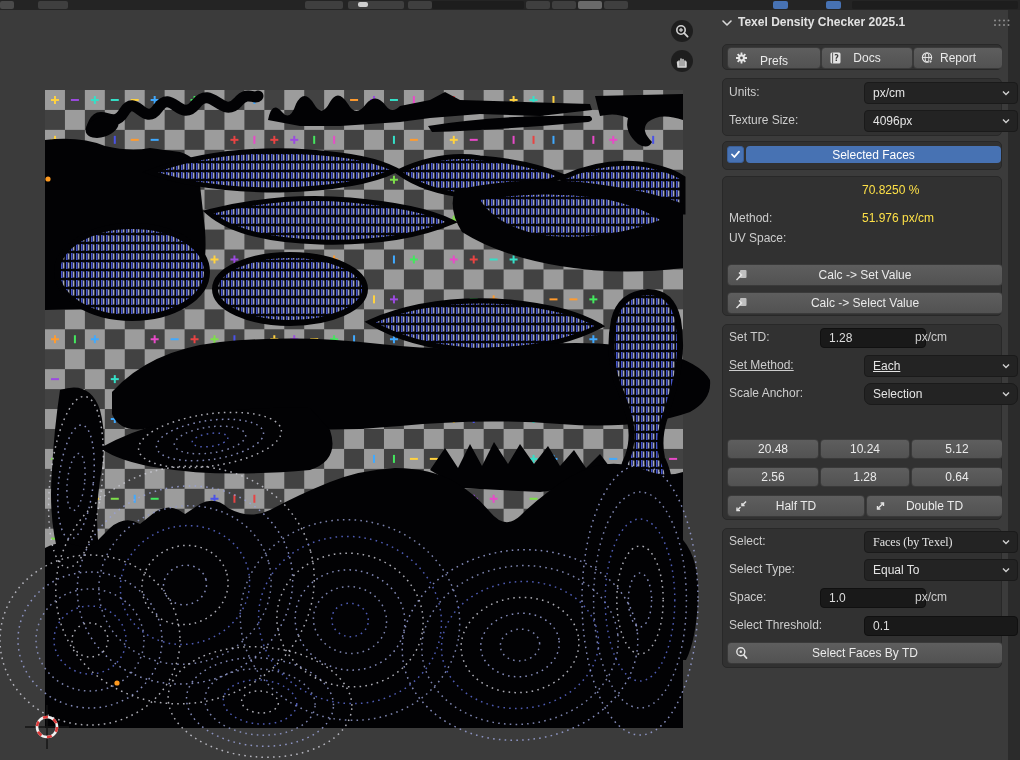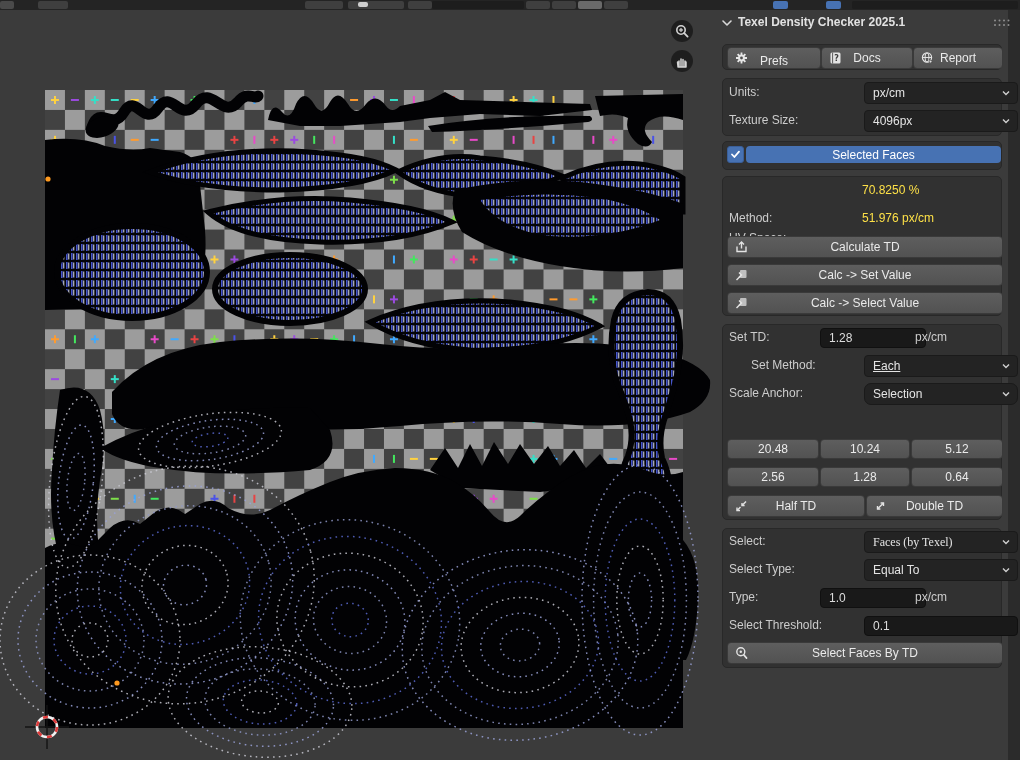--- a/index.html
+++ b/index.html
@@ -750,30 +750,20 @@
   </div>
   <div class="chkbar" style="left:746px;top:146px;width:255px;height:17px;">
     <span>Selected Faces</span>
   </div>
 
   <div class="box" style="top:176px;height:140px;"></div>
   <div class="lbl" style="left:729px;top:180px;margin-top:48px;">UV Space:</div>
   <div class="val" style="left:862px;top:180px;">70.8250 %</div>
   <div class="lbl" style="left:729px;top:208px;">Method:</div>
   <div class="val" style="left:862px;top:208px;">51.976 px/cm</div>
-  <div class="btn" style="left:727px;top:236px;width:274px;height:20px;">
-    <span class="bicon">
-      <svg width="13" height="13" viewBox="0 0 13 13">
-          <path d="M2,6 L2,11 L11,11 L11,6" fill="none" stroke="#e3e3e3" stroke-width="1.4"></path>
-          <line x1="6.5" y1="1.5" x2="6.5" y2="8" stroke="#e3e3e3" stroke-width="1.4"></line>
-          <polyline points="4,4 6.5,1.5 9,4" fill="none" stroke="#e3e3e3" stroke-width="1.4"></polyline>
-        </svg>
-    </span>
-    <span>Calculate TD</span>
-  </div>
   <div class="btn" style="left:727px;top:264px;width:274px;height:20px;">
     <span class="bicon">
       <svg width="13" height="13" viewBox="0 0 13 13">
           <rect x="5" y="1.5" width="6.5" height="8" rx="1" fill="#bfbfbf"></rect>
           <line x1="1.5" y1="11.5" x2="6.5" y2="6.5" stroke="#e3e3e3" stroke-width="1.5"></line>
           <polyline points="6.5,10 6.5,6.5 3,6.5" fill="none" stroke="#e3e3e3" stroke-width="1.5" transform="rotate(45 6.5 6.5)"></polyline>
         </svg>
     </span>
     <span>Calc -&gt; Set Value</span>
   </div>
@@ -785,21 +775,21 @@
           <polyline points="6.5,10 6.5,6.5 3,6.5" fill="none" stroke="#e3e3e3" stroke-width="1.5" transform="rotate(45 6.5 6.5)"></polyline>
         </svg>
     </span>
     <span>Calc -&gt; Select Value</span>
   </div>
 
   <div class="box" style="top:324px;height:196px;"></div>
   <div class="lbl" style="left:729px;top:327px;">Set TD:</div>
   <input class="field" style="left: 820px; top: 328px; width: 88px; height: 18px;" value="1.28">
   <div class="lbl" style="left:915px;top:327px;">px/cm</div>
-  <div class="lbl" style="left:751px;top:355px;">Set Method:</div>
+  <div class="lbl" style="left:729px;top:355px;text-decoration:underline;">Set Method:</div>
   <div class="dd" style="left:864px;top:355px;width:136px;height:20px;text-decoration:underline;">
     <span>Each</span>
     <svg class="chev" width="10" height="10" viewBox="0 0 10 10">
         <polyline points="2,3.5 5,6.5 8,3.5" fill="none" stroke="#cfcfcf" stroke-width="1.4"></polyline>
       </svg>
   </div>
   <div class="lbl" style="left:729px;top:383px;">Scale Anchor:</div>
   <div class="dd" style="left:864px;top:383px;width:136px;height:20px;border-radius:7px;">
     <span>Selection</span>
     <svg class="chev" width="10" height="10" viewBox="0 0 10 10">
@@ -854,21 +844,21 @@
         <polyline points="2,3.5 5,6.5 8,3.5" fill="none" stroke="#cfcfcf" stroke-width="1.4"></polyline>
       </svg>
   </div>
   <div class="lbl" style="left:729px;top:559px;">Select Type:</div>
   <div class="dd" style="left:864px;top:559px;width:136px;height:20px;">
     <span>Equal To</span>
     <svg class="chev" width="10" height="10" viewBox="0 0 10 10">
         <polyline points="2,3.5 5,6.5 8,3.5" fill="none" stroke="#cfcfcf" stroke-width="1.4"></polyline>
       </svg>
   </div>
-  <div class="lbl" style="left:729px;top:587px;">Type:</div>
+  <div class="lbl" style="left:729px;top:587px;">Space:</div>
   <input class="field" style="left: 820px; top: 588px; width: 88px; height: 18px;" value="1.0">
   <div class="lbl" style="left:915px;top:587px;">px/cm</div>
   <div class="lbl" style="left:729px;top:615px;">Select Threshold:</div>
   <input class="field" style="left: 864px; top: 616px; width: 136px; height: 18px;" value="0.1">
   <div class="btn" style="left:727px;top:642px;width:274px;height:20px;">
     <span class="bicon">
       <svg width="13" height="13" viewBox="0 0 13 13">
           <circle cx="5.8" cy="5.2" r="4" fill="none" stroke="#e3e3e3" stroke-width="1.4"></circle>
           <circle cx="5.8" cy="5.2" r="1.2" fill="#e3e3e3"></circle>
           <line x1="8.8" y1="8.4" x2="11.6" y2="11.6" stroke="#e3e3e3" stroke-width="1.6" stroke-linecap="round"></line>

